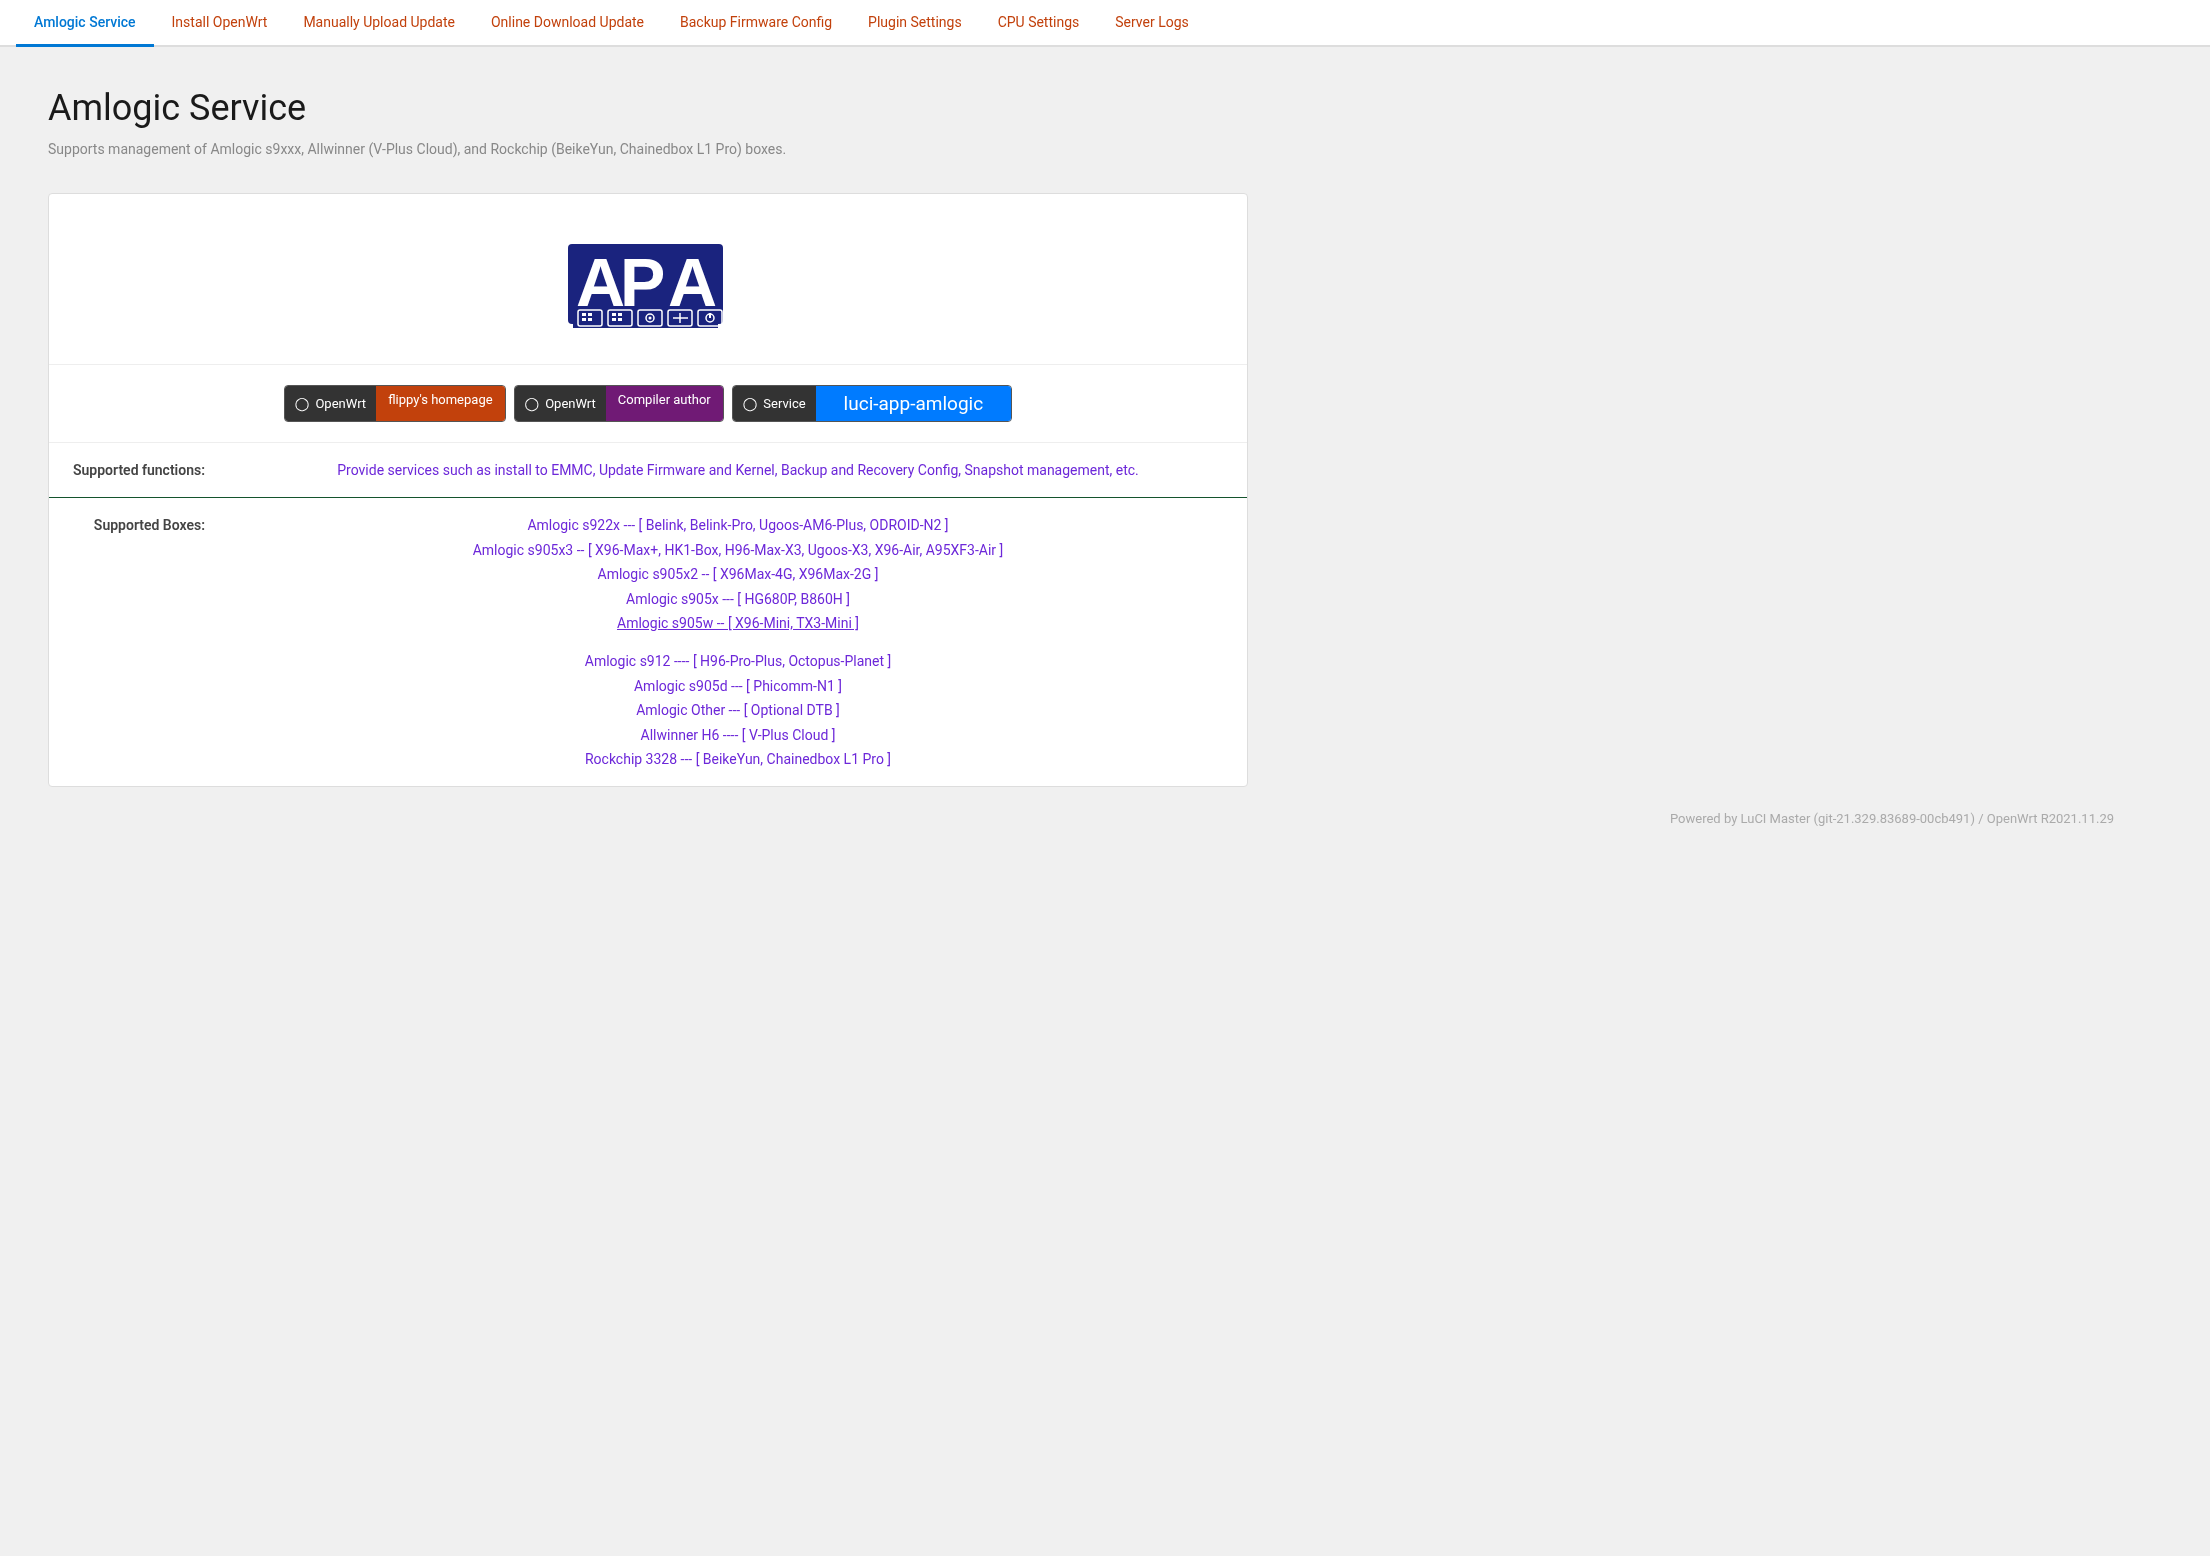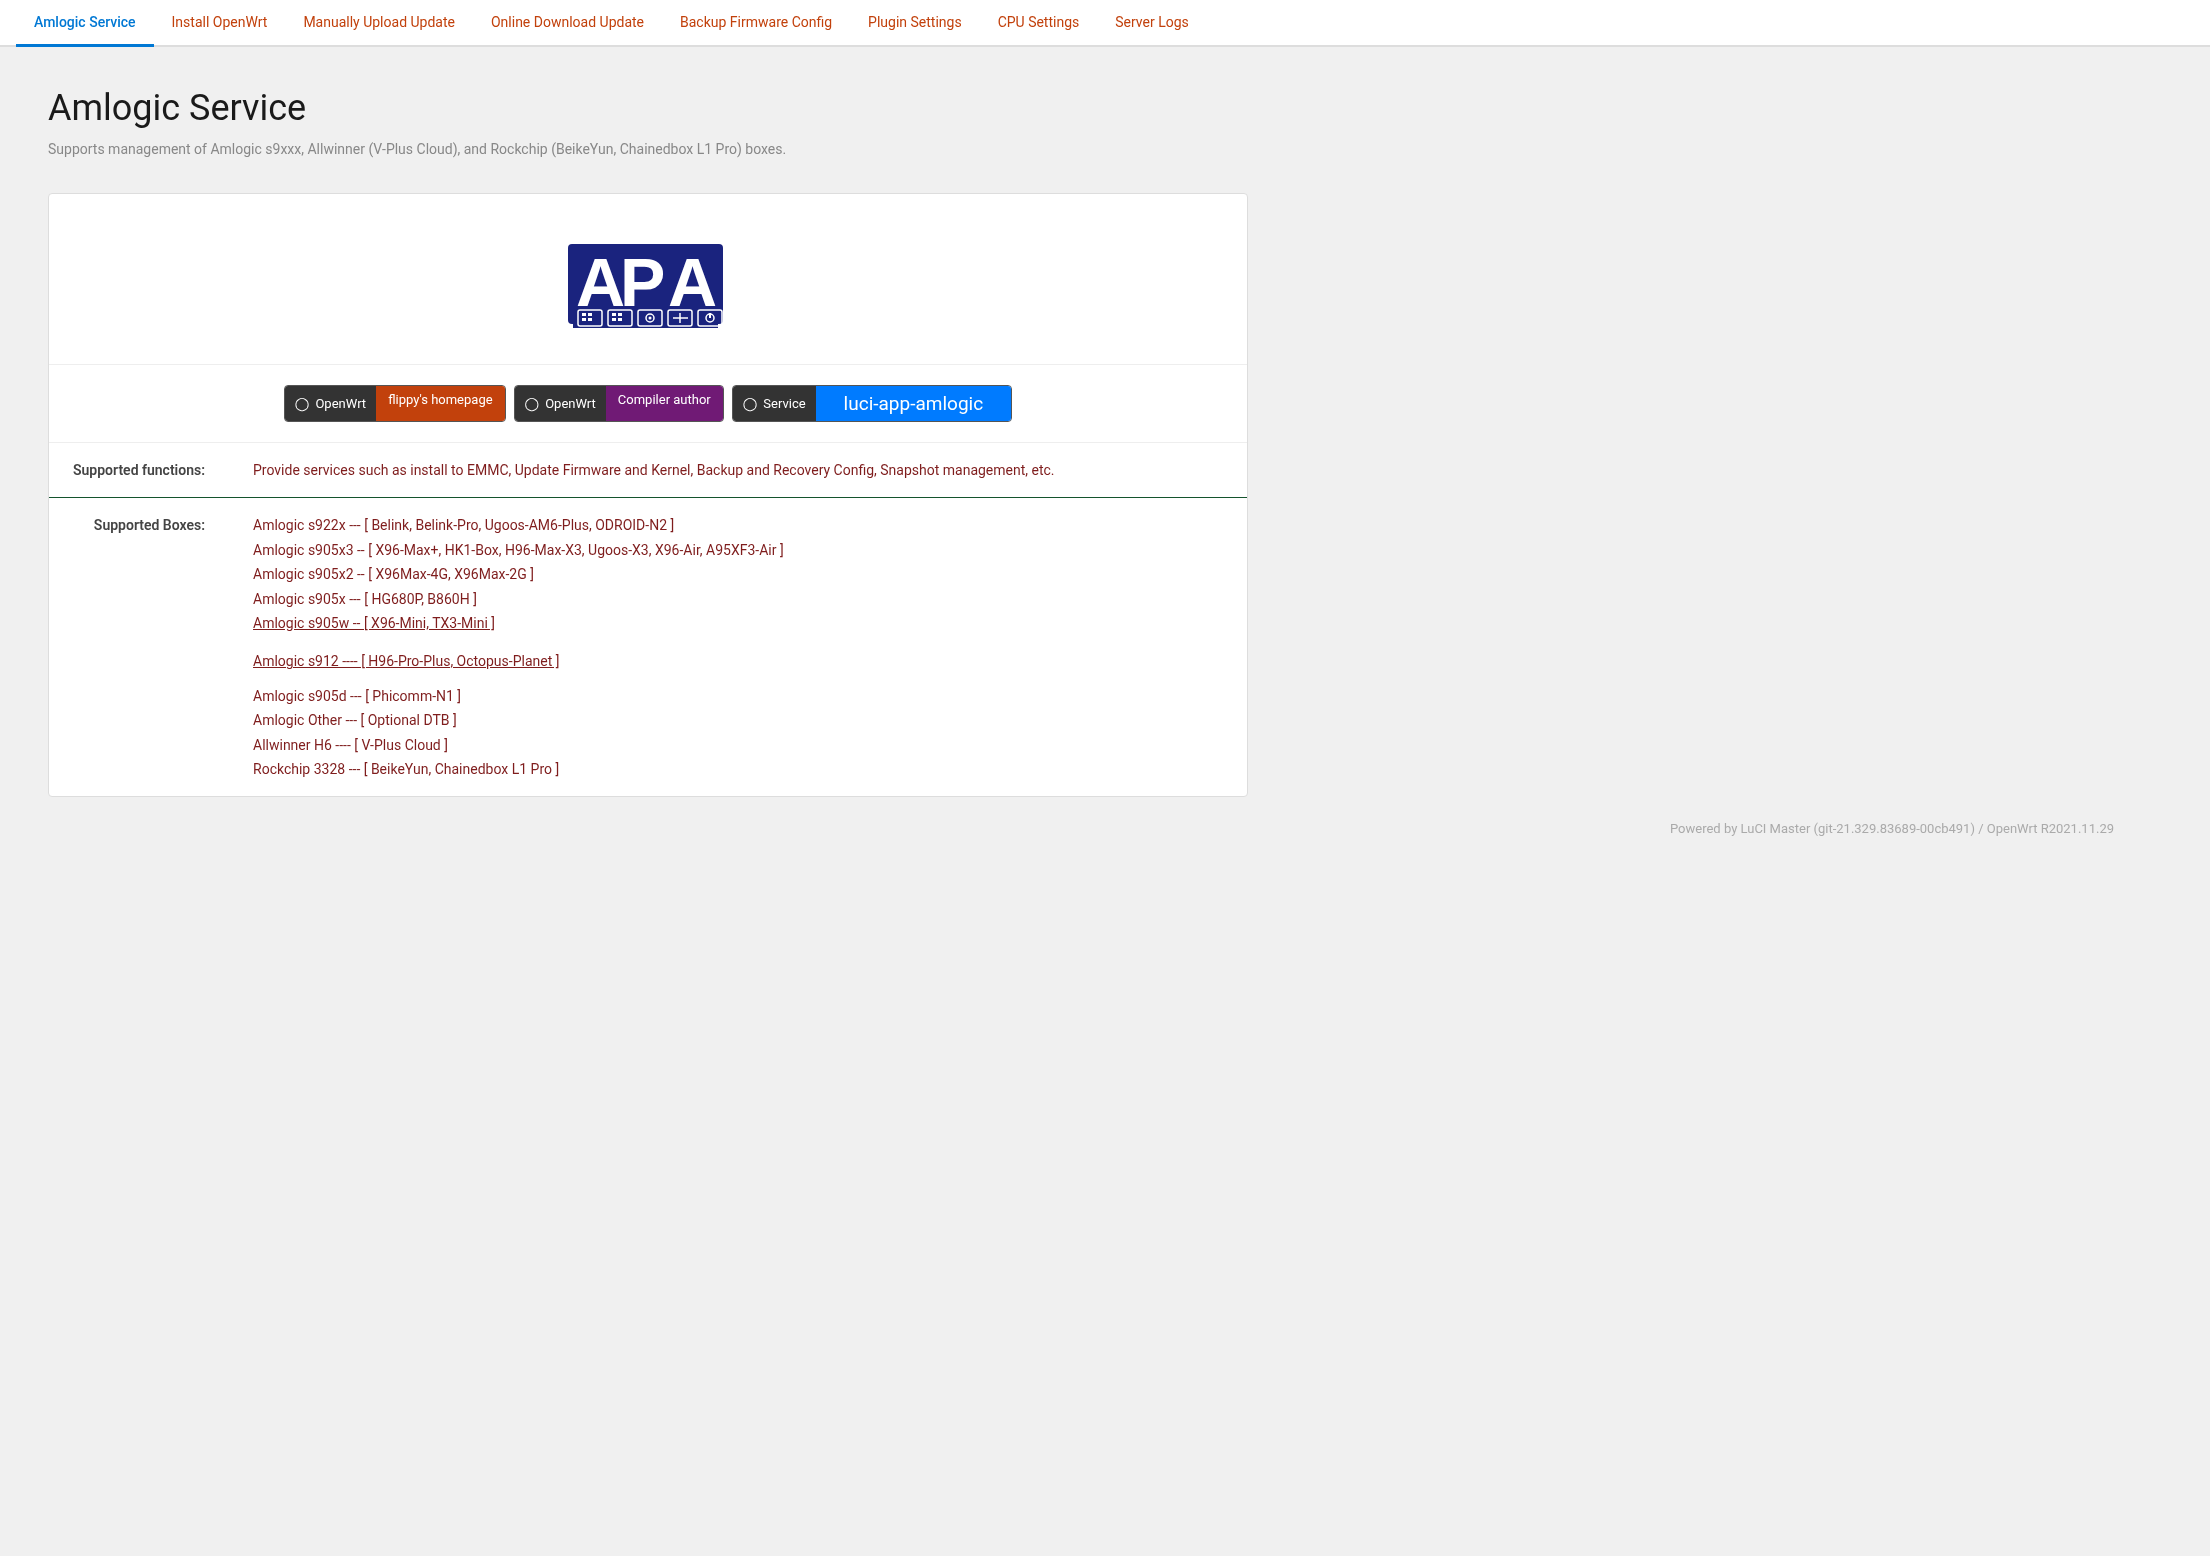--- a/index.html
+++ b/index.html
@@ -115,21 +115,22 @@
       line-height: 1.6;
     }
     .info-table td:first-child {
       font-weight: 600;
       color: #444;
       white-space: nowrap;
       width: 180px;
       text-align: right;
     }
     .info-table td:last-child {
-      color: #7f1d1d;
+      color: #6d28d9;
+      text-align: center;
     }
     .info-table tr:last-child td {
       border-bottom: none;
     }
 
     
     .footer {
       padding: 24px 48px;
       text-align: right;
       color: #aaa;
@@ -232,21 +233,21 @@
         <td>Provide services such as install to EMMC, Update Firmware and Kernel, Backup and Recovery Config, Snapshot management, etc.</td>
       </tr>
       <tr>
         <td>Supported Boxes:</td>
         <td id="boxes-list">
               <div style="margin-bottom:2px;">Amlogic s922x --- [ Belink, Belink-Pro, Ugoos-AM6-Plus, ODROID-N2 ]</div>
               <div style="margin-bottom:2px;">Amlogic s905x3 -- [ X96-Max+, HK1-Box, H96-Max-X3, Ugoos-X3, X96-Air, A95XF3-Air ]</div>
               <div style="margin-bottom:2px;">Amlogic s905x2 -- [ X96Max-4G, X96Max-2G ]</div>
               <div style="margin-bottom:2px;">Amlogic s905x --- [ HG680P, B860H ]</div>
               <div style="margin-bottom:16px;text-decoration:underline;">Amlogic s905w -- [ X96-Mini, TX3-Mini ]</div>
-              <div style="margin-bottom:12px;text-decoration:underline;">Amlogic s912 ---- [ H96-Pro-Plus, Octopus-Planet ]</div>
+              <div style="margin-bottom:2px;">Amlogic s912 ---- [ H96-Pro-Plus, Octopus-Planet ]</div>
               <div style="margin-bottom:2px;">Amlogic s905d --- [ Phicomm-N1 ]</div>
               <div style="margin-bottom:2px;">Amlogic Other --- [ Optional DTB ]</div>
               <div style="margin-bottom:2px;">Allwinner H6 ---- [ V-Plus Cloud ]</div>
               <div style="margin-bottom:0;">Rockchip 3328 --- [ BeikeYun, Chainedbox L1 Pro ]</div>
             </td>
       </tr>
     </tbody>
       </table>
 
   </div>

